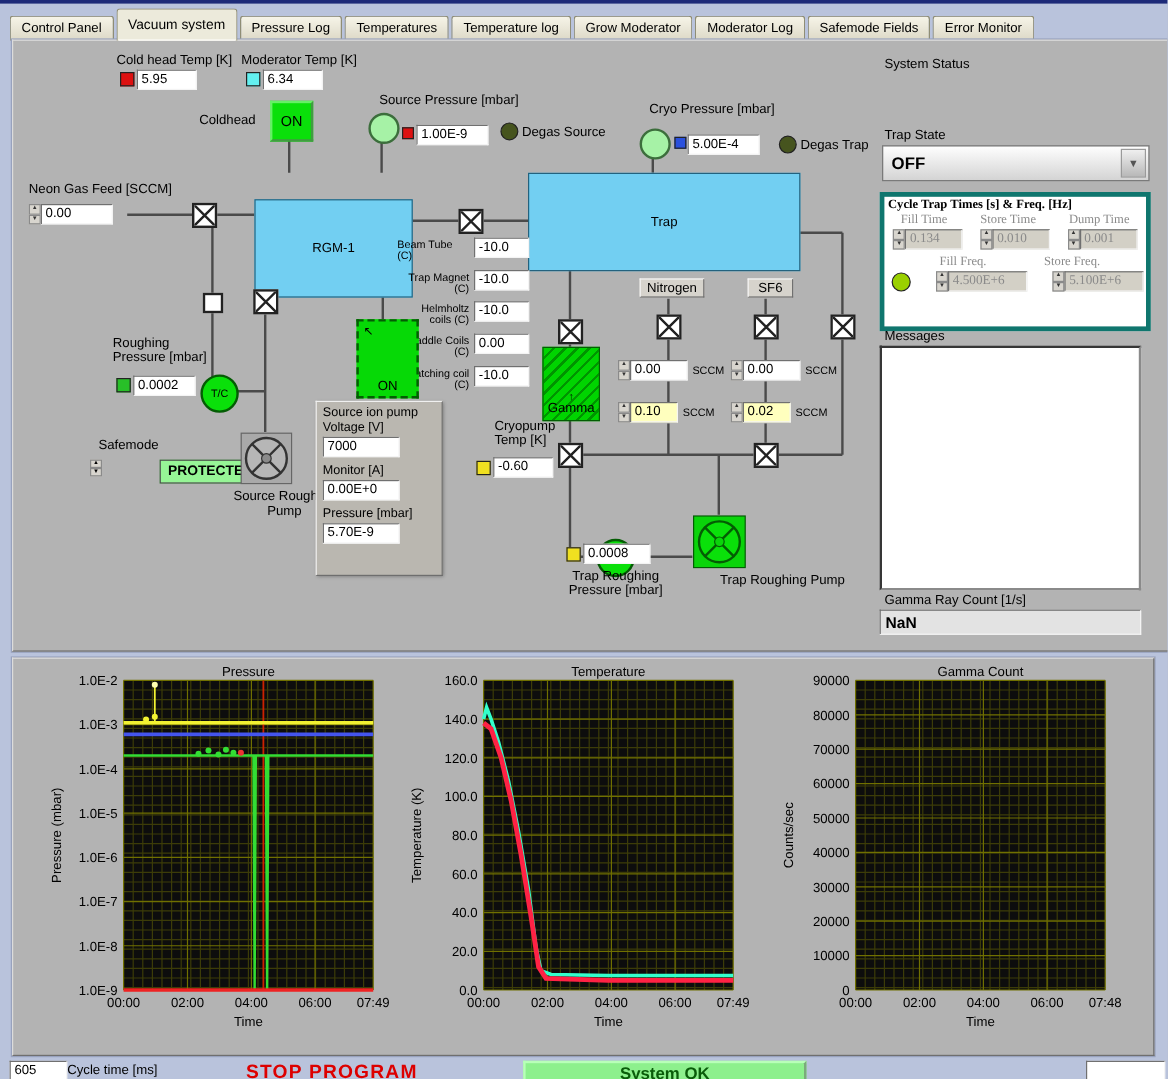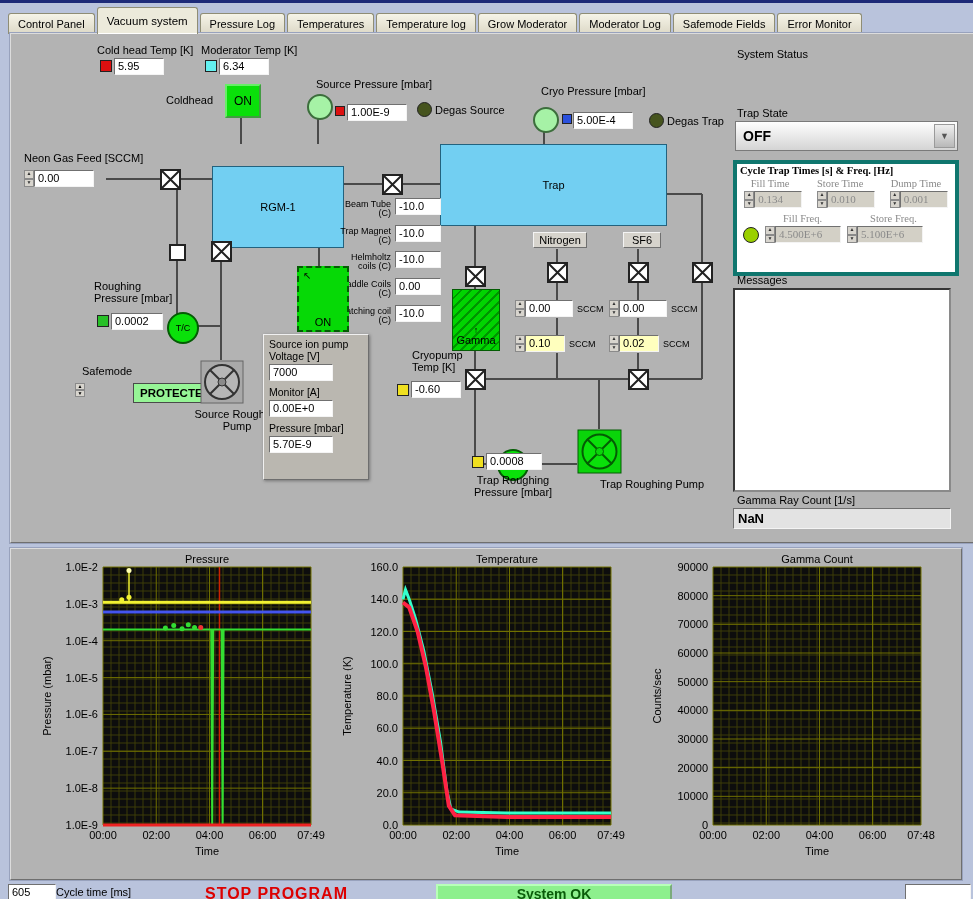--- a/index.html
+++ b/index.html
@@ -127,21 +127,21 @@
           <path d="M0 0 17 17 M17 0 0 17" stroke="#222" stroke-width="2"></path>
         </svg></div>
     <div class="valve abs" style="left:454px;top:335px;"><svg viewBox="0 0 17 17" width="17" height="17">
           <path d="M0 0 17 17 M17 0 0 17" stroke="#222" stroke-width="2"></path>
         </svg></div>
     <div class="valve abs" style="left:617px;top:335px;"><svg viewBox="0 0 17 17" width="17" height="17">
           <path d="M0 0 17 17 M17 0 0 17" stroke="#222" stroke-width="2"></path>
         </svg></div>
     <div class="valve abs" style="left:158px;top:210px;width:13px;height:13px;"></div>
 
-    <div class="lbl-sm abs wrap" style="left:320px;top:166px;width:60px;text-align:right;">Beam Tube (C)</div>
+    <div class="lbl-sm abs wrap" style="left:320px;top:166px;width:60px;text-align:left;">Beam Tube (C)</div>
     <div class="num abs" style="left:384px;top:164px;width:38px;">-10.0</div>
     <div class="lbl-sm abs wrap" style="left:320px;top:193px;width:60px;text-align:right;">Trap Magnet (C)</div>
     <div class="num abs" style="left:384px;top:191px;width:38px;">-10.0</div>
     <div class="lbl-sm abs wrap" style="left:320px;top:219px;width:60px;text-align:right;">Helmholtz coils (C)</div>
     <div class="num abs" style="left:384px;top:217px;width:38px;">-10.0</div>
     <div class="lbl-sm abs wrap" style="left:320px;top:246px;width:60px;text-align:right;">Saddle Coils (C)</div>
     <div class="num abs" style="left:384px;top:244px;width:38px;">0.00</div>
     <div class="lbl-sm abs wrap" style="left:320px;top:273px;width:60px;text-align:right;">Matching coil (C)</div>
     <div class="num abs" style="left:384px;top:271px;width:38px;">-10.0</div>
 
@@ -285,21 +285,21 @@
                 <span>▲</span>
                 <span>▼</span>
               </span>
               <span class="val">0.001</span>
             </span>
         </div>
         <div class="cg-row" style="margin-top:5px;">
           <span class="dimlbl" style="margin-left:46px;">Fill Freq.</span>
           <span class="dimlbl" style="margin-left:48px;">Store Freq.</span>
         </div>
-        <div class="cg-row" style="margin-top:2px;gap:6px;">
+        <div class="cg-row" style="margin-top:2px;gap:21px;">
           <span class="led" style="width: 14px; height: 14px; margin-left: 6px; background-color: rgb(154, 208, 0);"></span>
           <span class="spin dim" style="width:76px;">
               <span class="arrows">
                 <span>▲</span>
                 <span>▼</span>
               </span>
               <span class="val">4.500E+6</span>
             </span>
           <span class="spin dim" style="width:76px;">
               <span class="arrows">

